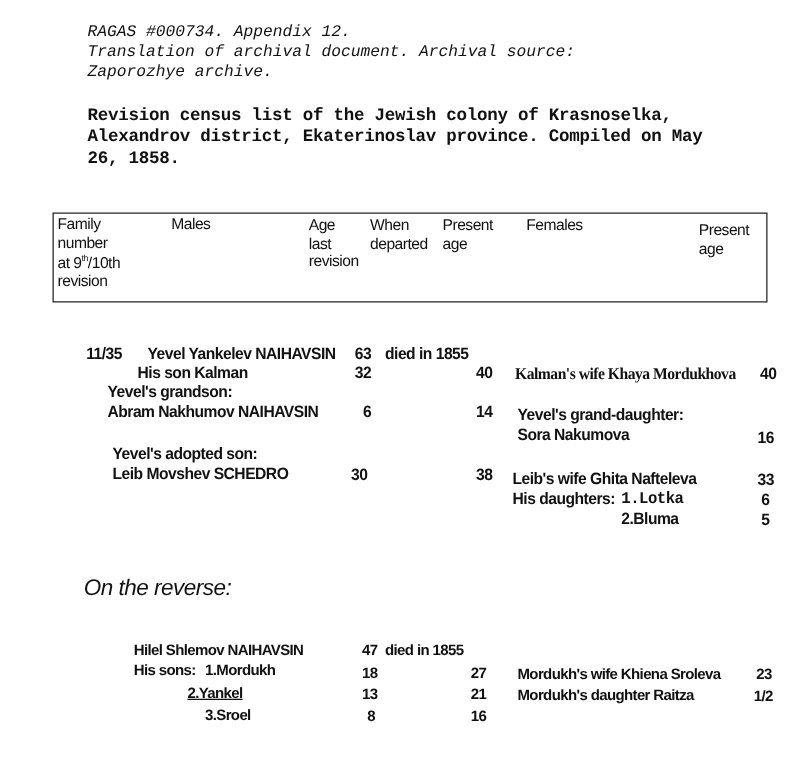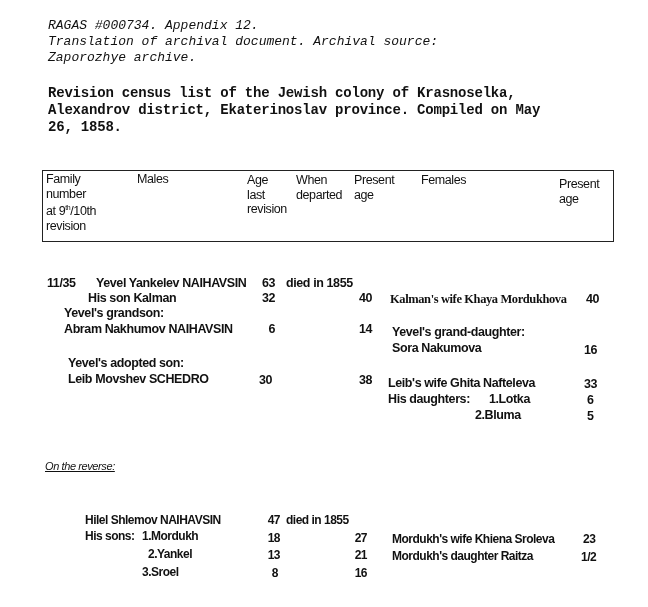--- a/index.html
+++ b/index.html
@@ -1,27 +1,27 @@
 <!DOCTYPE html>
 <html><head>
 <meta charset="utf-8">
 <style>
   html, body { margin:0; padding:0; background:#ffffff; }
   body { width:648px; height:607px; position:relative; overflow:hidden; color:#111; }
   .mono { font-family: "Liberation Mono", "DejaVu Sans Mono", monospace; }
   .sans { font-family: "Liberation Sans", "DejaVu Sans", sans-serif; }
-  .abs { position:absolute; white-space:nowrap; }
+  .abs { position:absolute; white-space:nowrap;margin-left:22px; }
   .hdr-line { font-style:italic; font-size:13px; line-height:16px; }
   .title-line { font-weight:bold; font-size:14px; line-height:17px; letter-spacing:-0.2px; }
   .box { position:absolute; left:42px; top:170px; width:572px; height:72px; border:1.5px solid #222; box-sizing:border-box; }
   .th { position:absolute; font-size:12.5px; line-height:14.5px; letter-spacing:-0.4px; white-space:nowrap; }
   .row { font-size:12.5px; letter-spacing:-0.4px; font-weight:bold; transform:scaleY(1.05); }
   .num { text-align:right; }
   .rev-row { font-size:12px; font-weight:bold; letter-spacing:-0.5px; }
-  .reverse-label { font-style:italic; text-decoration:underline; font-size:11px; letter-spacing:-0.4px; }
+  .reverse-label { font-style:italic; font-size:18px; letter-spacing:-0.4px; }
 </style>
 </head>
 <body>
 
 <div class="abs mono hdr-line" style="left:48px;top:18px;">RAGAS #000734. Appendix 12.</div>
 <div class="abs mono hdr-line" style="left:48px;top:34px;">Translation of archival document.  Archival source:</div>
 <div class="abs mono hdr-line" style="left:48px;top:50px;">Zaporozhye archive.</div>
 
 <div class="abs mono title-line" style="left:48px;top:85px;">Revision census list of the Jewish colony of Krasnoselka,</div>
 <div class="abs mono title-line" style="left:48px;top:102px;">Alexandrov  district, Ekaterinoslav province. Compiled on May</div>
@@ -80,40 +80,40 @@
   <div class="abs row" style="left:586px;top:292px;">40</div>
 
   <div class="abs row" style="left:392px;top:325px;">Yevel's grand-daughter:</div>
   <div class="abs row" style="left:392px;top:341px;">Sora Nakumova</div>
   <div class="abs row" style="left:584px;top:343px;">16</div>
 
   <div class="abs row" style="left:388px;top:376px;">Leib's wife Ghita Nafteleva</div>
   <div class="abs row" style="left:584px;top:377px;">33</div>
 
   <div class="abs row" style="left:388px;top:392px;">His daughters:</div>
-  <div class="abs row" style="left:489px;top:392px;">1.Lotka</div>
+  <div class="abs row" style="left:475px;top:392px;font-family:Liberation Mono, monospace;">1.Lotka</div>
   <div class="abs row" style="left:587px;top:393px;">6</div>
 
   <div class="abs row" style="left:475px;top:408px;">2.Bluma</div>
   <div class="abs row" style="left:587px;top:409px;">5</div>
 </div>
 
 <div class="abs sans reverse-label" style="left:45px;top:460px;">On the reverse:</div>
 
 <div class="sans">
   <div class="abs rev-row" style="left:85px;top:513px;">Hilel Shlemov NAIHAVSIN</div>
   <div class="abs rev-row num" style="left:260px;top:513px;width:20px;">47</div>
   <div class="abs rev-row" style="left:286px;top:513px;">died in 1855</div>
 
   <div class="abs rev-row" style="left:85px;top:529px;">His sons:</div>
   <div class="abs rev-row" style="left:142px;top:529px;">1.Mordukh</div>
   <div class="abs rev-row num" style="left:258px;top:531px;width:22px;">18</div>
   <div class="abs rev-row num" style="left:345px;top:531px;width:22px;">27</div>
 
-  <div class="abs rev-row" style="left:148px;top:547px;">2.Yankel</div>
+  <div class="abs rev-row" style="left:128px;top:547px;text-decoration:underline;">2.Yankel</div>
   <div class="abs rev-row num" style="left:258px;top:548px;width:22px;">13</div>
   <div class="abs rev-row num" style="left:345px;top:548px;width:22px;">21</div>
 
   <div class="abs rev-row" style="left:142px;top:565px;">3.Sroel</div>
   <div class="abs rev-row num" style="left:258px;top:566px;width:20px;">8</div>
   <div class="abs rev-row num" style="left:345px;top:566px;width:22px;">16</div>
 
   <div class="abs rev-row" style="left:392px;top:532px;">Mordukh's wife Khiena Sroleva</div>
   <div class="abs rev-row" style="left:583px;top:532px;">23</div>
 

